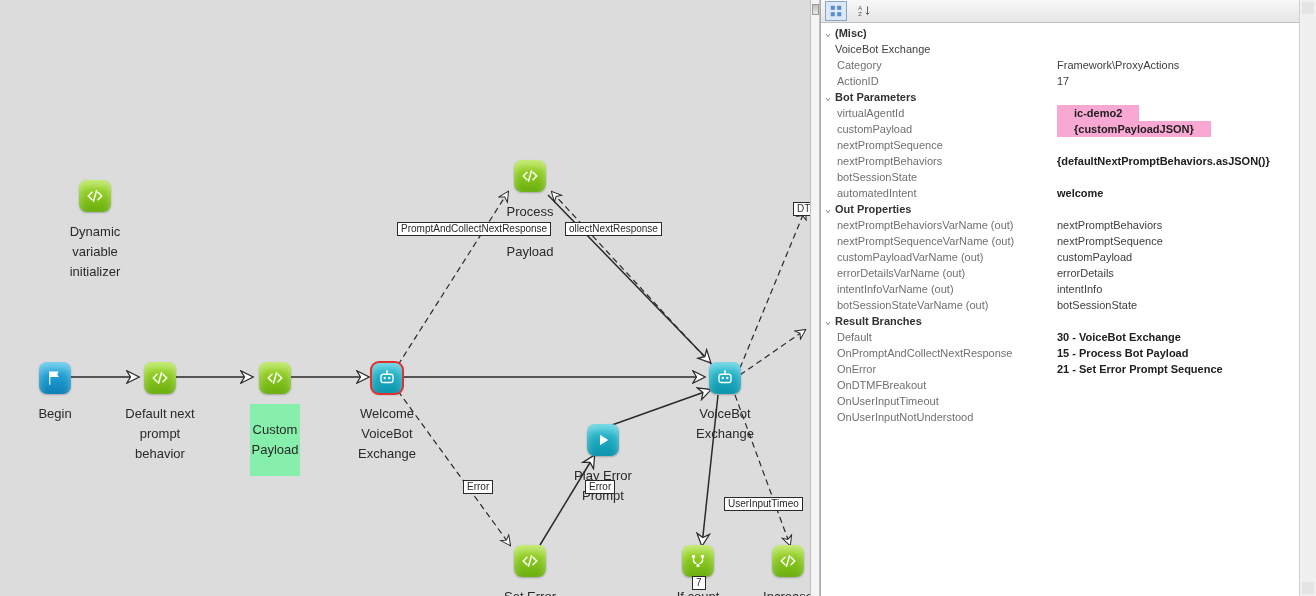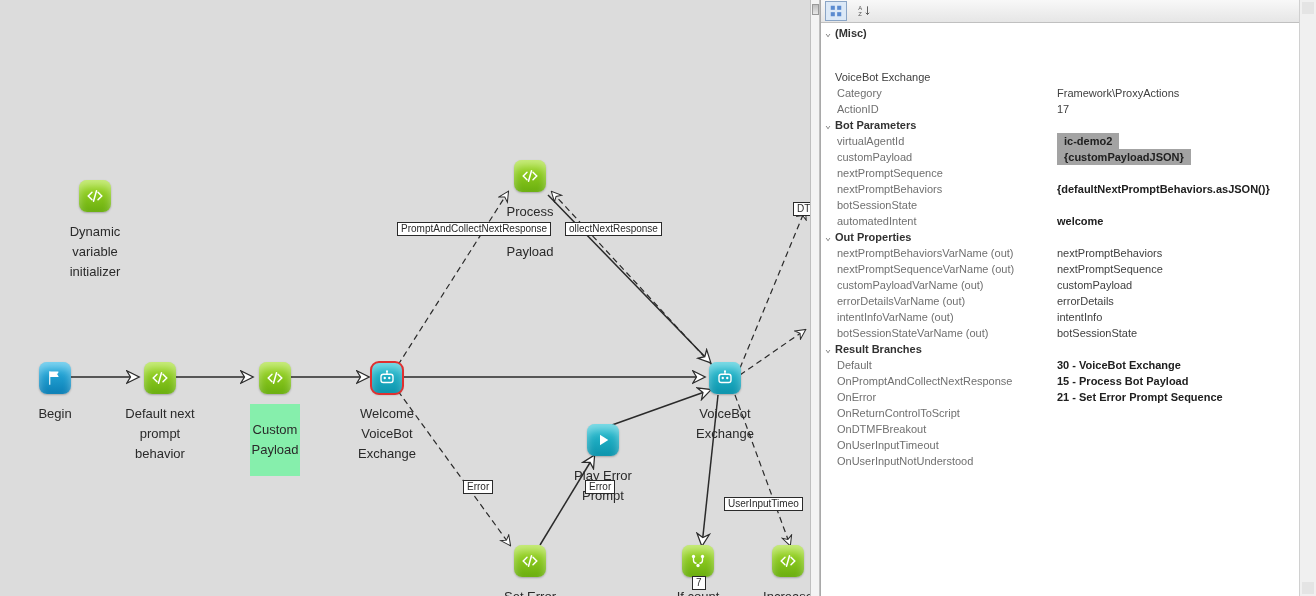--- a/index.html
+++ b/index.html
@@ -78,23 +78,23 @@
     color: #707070;
     white-space: nowrap;
   }
   .prop-val {
     flex: 1 1 auto;
     color: #404040;
     white-space: nowrap;
   }
   .prop-val.bold { font-weight: bold; color: #202020; }
   .prop-val.hl {
-    background: #a3a3a3;
+    background: #f9a8d4;
     display: inline-block;
-    padding: 0 7px;
+    padding: 0 17px;
   }
 
   
   .node {
     position: absolute;
     width: 70px;
     text-align: center;
     color: #2a2a2a;
   }
   .node .icon {
@@ -333,21 +333,21 @@
           </svg>
       </div>
     </div>
     <div class="props-table" id="props-table">
         <div class="group-row">
           <div class="toggler">⌄</div>
           <div class="group-label">(Misc)</div>
         </div>
         <div class="prop-row">
           <div class="toggler"></div>
-          <div style="flex: 1 1 auto; margin-top: 28px;"><span class="prop-val">VoiceBot Exchange</span></div>
+          <div style="flex: 1 1 auto;"><span class="prop-val">VoiceBot Exchange</span></div>
         </div>
         <div class="prop-row">
           <div class="toggler"></div>
           <div class="prop-key">Category</div>
           <div style="flex: 1 1 auto;"><span class="prop-val">Framework\ProxyActions</span></div>
         </div>
         <div class="prop-row">
           <div class="toggler"></div>
           <div class="prop-key">ActionID</div>
           <div style="flex: 1 1 auto;"><span class="prop-val">17</span></div>
@@ -434,25 +434,20 @@
           <div class="prop-key">OnPromptAndCollectNextResponse</div>
           <div style="flex: 1 1 auto;"><span class="prop-val bold">15 - Process Bot Payload</span></div>
         </div>
         <div class="prop-row">
           <div class="toggler"></div>
           <div class="prop-key">OnError</div>
           <div style="flex: 1 1 auto;"><span class="prop-val bold">21 - Set Error Prompt Sequence</span></div>
         </div>
         <div class="prop-row">
           <div class="toggler"></div>
-          <div class="prop-key">OnReturnControlToScript</div>
-          <div style="flex: 1 1 auto;"><span class="prop-val"></span></div>
-        </div>
-        <div class="prop-row">
-          <div class="toggler"></div>
           <div class="prop-key">OnDTMFBreakout</div>
           <div style="flex: 1 1 auto;"><span class="prop-val"></span></div>
         </div>
         <div class="prop-row">
           <div class="toggler"></div>
           <div class="prop-key">OnUserInputTimeout</div>
           <div style="flex: 1 1 auto;"><span class="prop-val"></span></div>
         </div>
         <div class="prop-row">
           <div class="toggler"></div>

